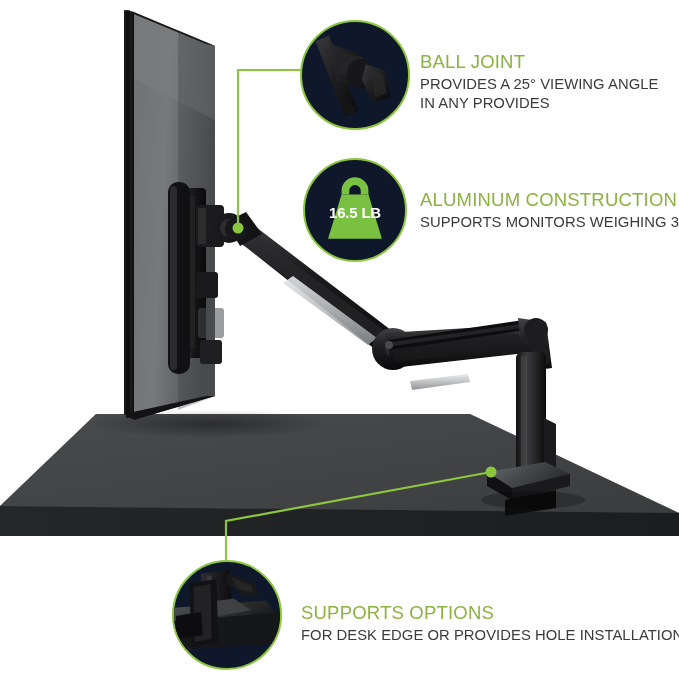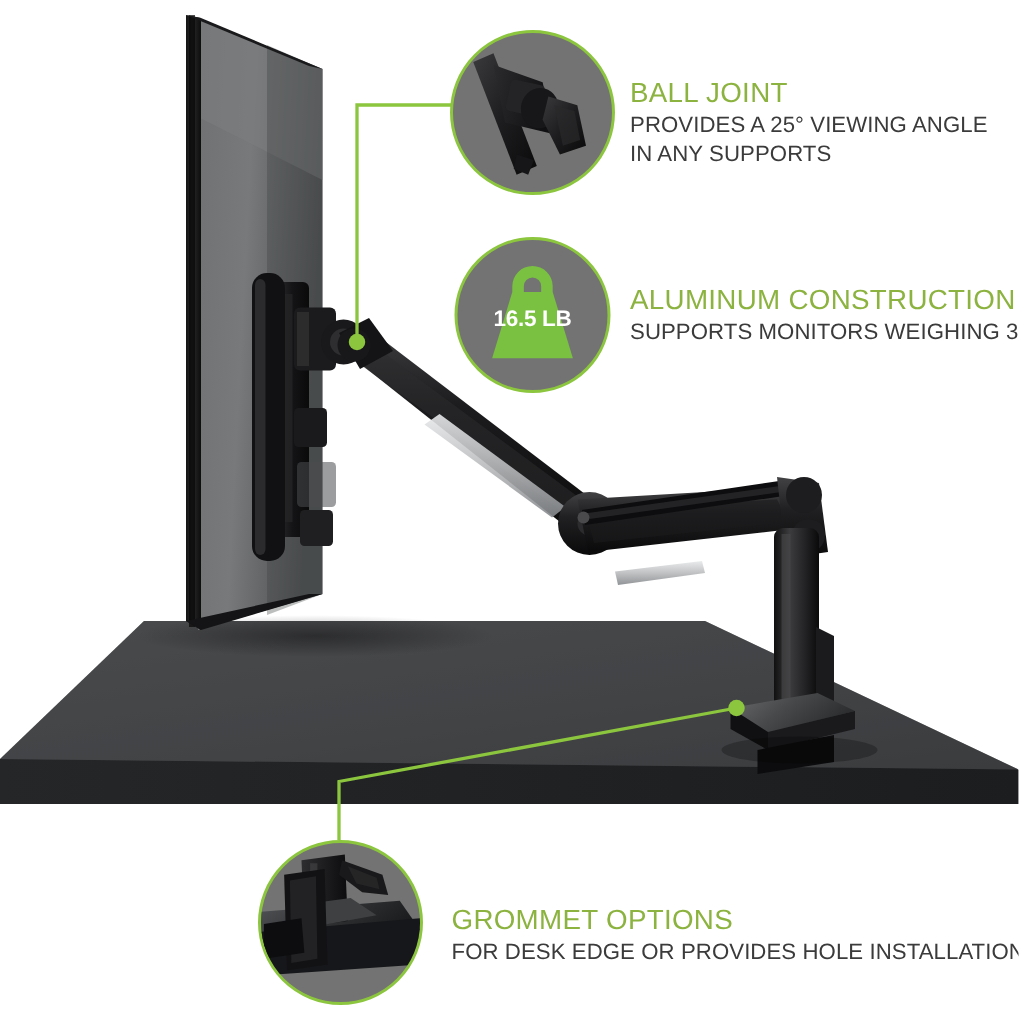--- a/index.html
+++ b/index.html
@@ -13,21 +13,21 @@
   #stage{position:absolute;left:0;top:0;width:679px;height:678px;}
 
   
   .photo{position:absolute;left:0;top:0;width:679px;height:678px;}
 
   
   .callout-circle{
     position:absolute;
     border-radius:50%;
     border:2px solid #8cc63e;
-    background:#737373;
+    background:#0f172a;
     overflow:hidden;
     box-sizing:border-box;
   }
   .circle-photo{position:absolute;left:0;top:0;width:100%;height:100%;}
 
   
   .callout-text{position:absolute;}
   .callout-title{
     color:#8cb33f;
     font-size:18.5px;
@@ -244,21 +244,21 @@
       <path d="M66 44 L86 50 L92 78 L74 84 L62 60 Z" fill="url(#z1a)"></path>
       <path d="M70 50 L84 54 L88 74 L76 78 Z" fill="#29292b" opacity="0.7"></path>
 
       <polygon points="44,84 56,88 52,98 42,94" fill="#161618"></polygon>
     </svg>
   </div>
   <div class="callout-text" style="left:420px;top:42px;width:258px;">
     <div class="callout-title">BALL JOINT</div>
     <div class="callout-body">
       <span>PROVIDES A 25° VIEWING ANGLE</span>
-      <span>IN ANY SUPPORTS</span>
+      <span>IN ANY PROVIDES</span>
     </div>
   </div>
 
   <div class="callout-circle" style="left:303px;top:158px;width:104px;height:104px;">
     <svg class="circle-photo" viewBox="0 0 104 104">
 
       <path d="M52 18 a14 14 0 0 1 14 14 v4 h-8 v-4 a6 6 0 0 0 -12 0 v4 h-8 v-4 a14 14 0 0 1 14 -14 z" fill="#7ac142"></path>
 
       <polygon points="38,36 66,36 80,82 24,82" fill="#7ac142"></polygon>
     </svg>
@@ -296,19 +296,19 @@
       <polygon points="16,22 44,18 46,84 18,88" fill="#121214"></polygon>
       <polygon points="20,26 38,23 39,80 21,83" fill="#2a2a2c" opacity="0.7"></polygon>
 
       <polygon points="2,56 28,52 30,76 2,80" fill="#0d0d0f"></polygon>
 
       <path d="M56 12 L84 22 L88 36 L70 34 L54 22 Z" fill="#19191b"></path>
       <path d="M60 16 L80 24 L82 32 L66 28 Z" fill="#2d2d2f" opacity="0.6"></path>
     </svg>
   </div>
   <div class="callout-text" style="left:301px;top:593px;width:370px;">
-    <div class="callout-title">GROMMET OPTIONS</div>
+    <div class="callout-title">SUPPORTS OPTIONS</div>
     <div class="callout-body">
       <span>FOR DESK EDGE OR PROVIDES HOLE INSTALLATION</span>
     </div>
   </div>
 
 </div>
 
 </body></html>

